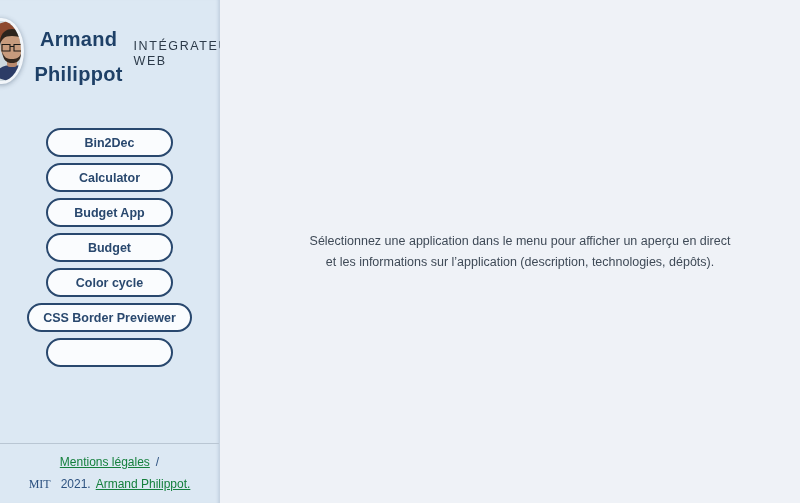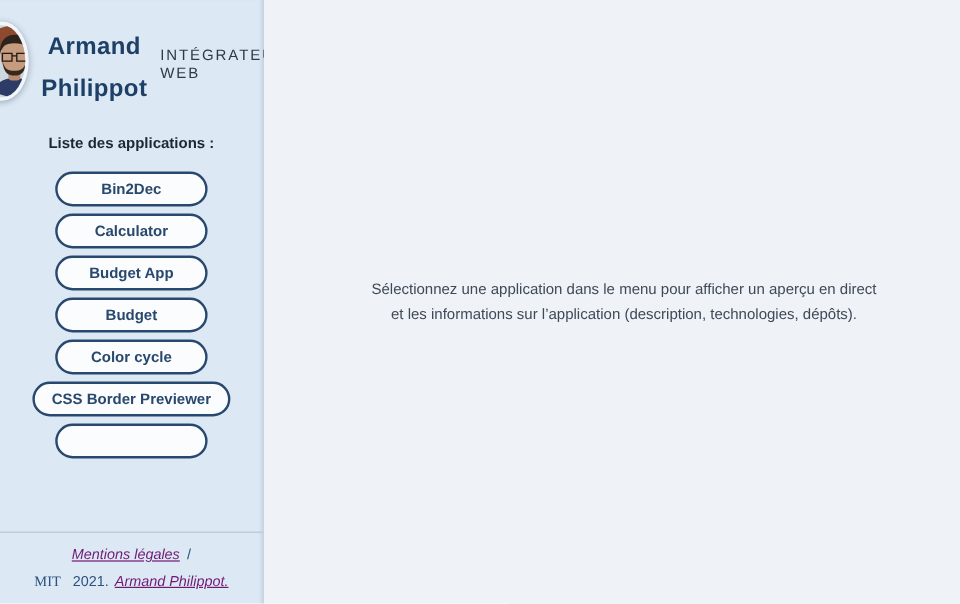--- a/index.html
+++ b/index.html
@@ -101,24 +101,23 @@
     border-top: 1px solid #b9c6d3;
     padding-top: 11px;
     text-align: center;
     font-size: 12px;
     color: #2d5280;
     flex-shrink: 0;
   }
   .sidebar-footer .f-line { line-height: 14px; }
   .sidebar-footer .f-line + .f-line { margin-top: 8px; }
   .sidebar-footer a {
-    color: #701a75;
+    color: #15803d;
     text-decoration: underline;
     cursor: pointer;
-    font-style: italic;
   }
   .sep { margin-left: 6px; }
   .license { margin-right: 10px; font-family: Liberation Serif, serif; }
   .year { margin-right: 5px; }
   
   .main {
     flex: 1;
     background: #eff2f7;
     display: flex;
     align-items: center;
@@ -164,21 +163,20 @@
             <path d="M32,23.5 h8 v6.5 h-8 z" fill="none" stroke="#1e1a16" stroke-width="1.1"></path>
             <path d="M28,25.5 h4" stroke="#1e1a16" stroke-width="1.1"></path>
           </g>
         </svg>
       </div>
       <h1 class="name">Armand Philippot</h1>
       <p class="role">INTÉGRATEUR WEB</p>
     </div>
 
     <nav class="apps-nav">
-      <p class="apps-label">Liste des applications :</p>
       <ul class="apps-list">
         <li>
           <button class="app-btn">Bin2Dec</button>
         </li>
         <li>
           <button class="app-btn">Calculator</button>
         </li>
         <li>
           <button class="app-btn">Budget App</button>
         </li>

